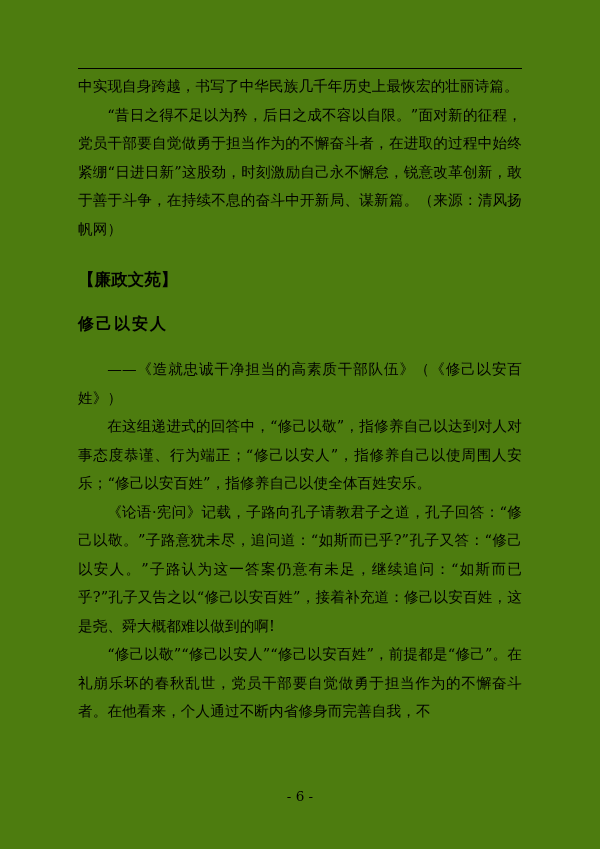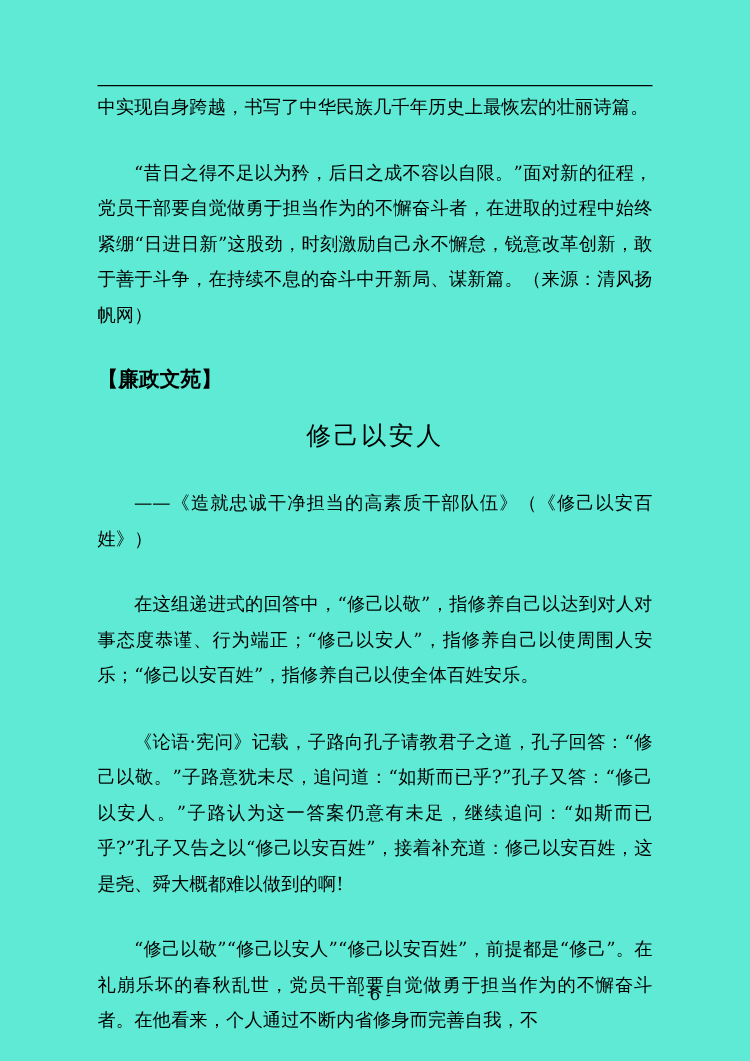--- a/index.html
+++ b/index.html
@@ -14,21 +14,21 @@
     color: #000000;
     position: relative;
     overflow: hidden;
   }
   .page {
     position: relative;
     width: 600px;
     height: 849px;
     box-sizing: border-box;
     padding: 72px 78px 40px 78px;
-    background: #5eead4;
+    background: #4d7c0f;
   }
   .rule-top {
     position: absolute;
     left: 78px;
     right: 78px;
     top: 68px;
     height: 1px;
     background: #000000;
   }
   .body-text {
@@ -36,33 +36,32 @@
     line-height: 28.5px;
     text-align: justify;
     text-justify: inter-ideograph;
     letter-spacing: 0.1px;
   }
   p {
     margin: 0;
   }
   .indent {
     text-indent: 2em;
-    margin-top: 24px;
   }
   .heading-bracket {
     font-size: 16.5px;
     font-weight: bold;
     line-height: 30px;
     margin-top: 22px;
     margin-bottom: 6px;
   }
   .title {
-    font-size: 20px;
-    font-weight: normal;
-    text-align: center;
+    font-size: 16px;
+    font-weight: bold;
+    text-align: left;
     line-height: 34px;
     margin-top: 12px;
     margin-bottom: 14px;
     letter-spacing: 2px;
   }
   .footer {
     position: absolute;
     left: 0;
     right: 0;
     bottom: 44px;

